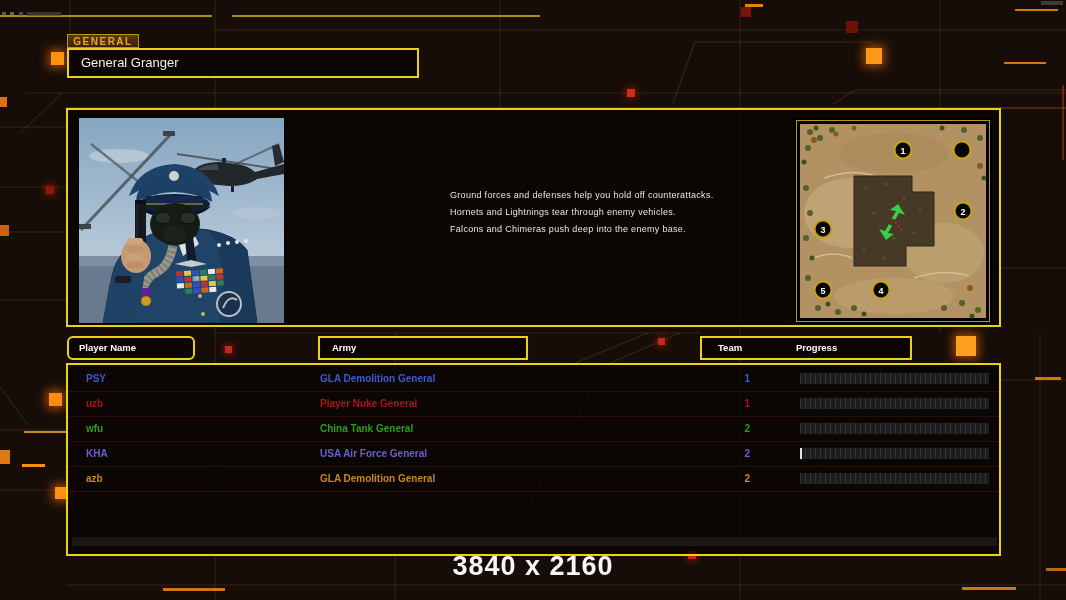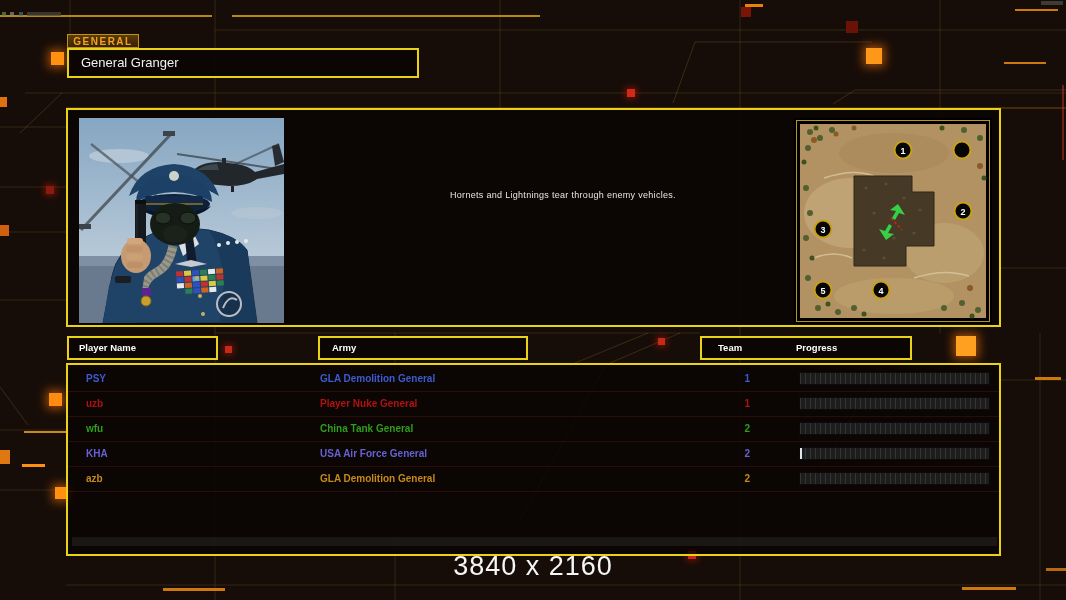--- a/index.html
+++ b/index.html
@@ -26,42 +26,42 @@
   #name-box .txt{position:absolute;left:12px;top:0;line-height:26px;font-size:13px;color:#f2f2f2;}
   
   #info-panel{left:66px;top:108px;width:935px;height:219px;}
   #portrait{position:absolute;left:11px;top:8px;width:205px;height:205px;background:#000;}
   #strategy{position:absolute;left:382px;top:77px;font-size:9px;color:#e6e6e6;letter-spacing:.3px;}
   #strategy div{height:17px;line-height:17px;white-space:nowrap;}
   #map-box{position:absolute;left:726px;top:8px;width:198px;height:206px;background:#000;}
   
   .hdr{height:24px;}
   .hdr .lbl{position:absolute;top:0;line-height:20px;font-size:9.5px;font-weight:bold;color:#fff;}
-  #hdr-player{left:67px;top:336px;width:151px;}
+  #hdr-player{left:67px;top:336px;width:128px;border-radius:6px;}
   #hdr-army{left:318px;top:336px;width:210px;}
   #hdr-team{left:700px;top:336px;width:212px;}
   
   #players-panel{left:66px;top:363px;width:935px;height:193px;}
   #players-rows{position:absolute;left:0;top:2px;width:100%;font-weight:bold;}
   .player-row{position:relative;height:24px;border-bottom:1px solid rgba(135,38,26,.25);}
   .player-row .cell{position:absolute;top:0;line-height:24px;font-size:10px;color:var(--row-color,#ccc);white-space:nowrap;}
   .player-row .name{left:18px;}
   .player-row .army{left:252px;}
   .player-row .team{left:658px;width:24px;text-align:right;}
   .progress-bar{
     position:absolute;left:731px;top:5px;width:191px;height:13px;
     border:1px solid #0b0b0b;box-sizing:border-box;
     background:repeating-linear-gradient(90deg,#353535 0px,#353535 1px,#1d1d1d 1px,#1d1d1d 5px);
   }
   .progress-fill{height:100%;background:#dfe6ee;}
   #panel-strip{position:absolute;left:4px;top:172px;width:925px;height:9px;background:rgba(52,52,52,.38);}
   
   #resolution{
     position:absolute;left:0;top:551px;width:100%;text-align:center;
-    font-size:27px;color:#f6f6f6;letter-spacing:1px;
+    font-size:27px;color:#f6f6f6;letter-spacing:1px;font-weight:bold;
   }
   
   .hud{position:absolute;opacity:.7;}
   svg text{font-family:"Liberation Sans",sans-serif;}
 </style>
 </head>
 <body>
 
 <div id="stage">
 
@@ -253,21 +253,23 @@
         <rect x="47" y="128" width="17" height="6" rx="3" fill="#c09468"></rect>
         <rect x="47" y="136" width="17" height="6" rx="3" fill="#caa077"></rect>
         <rect x="48" y="144" width="16" height="6" rx="3" fill="#bd9165"></rect>
 
         <circle cx="150" cy="186" r="12" fill="rgba(20,35,55,.4)" stroke="#b9bec6" stroke-width="2"></circle>
         <path d="M144 190 Q150 176 158 182" stroke="#b9bec6" stroke-width="2" fill="none"></path>
       </svg>
     </div>
 
     <div id="strategy">
+      <div>Ground forces and defenses help you hold off counterattacks.</div>
       <div>Hornets and Lightnings tear through enemy vehicles.</div>
+      <div>Falcons and Chimeras push deep into the enemy base.</div>
     </div>
 
     <div id="map-box">
       <svg width="198" height="206" viewBox="0 0 198 206">
         <rect width="198" height="206" fill="#000"></rect>
         <rect x="2.5" y="2.5" width="193" height="201" fill="none" stroke="#b89418"></rect>
         <rect x="6" y="6" width="186" height="194" fill="#b29263"></rect>
 
         <ellipse cx="55" cy="95" rx="45" ry="35" fill="#c4ab7d" opacity=".7"></ellipse>
         <ellipse cx="150" cy="135" rx="40" ry="30" fill="#c0a674" opacity=".6"></ellipse>

